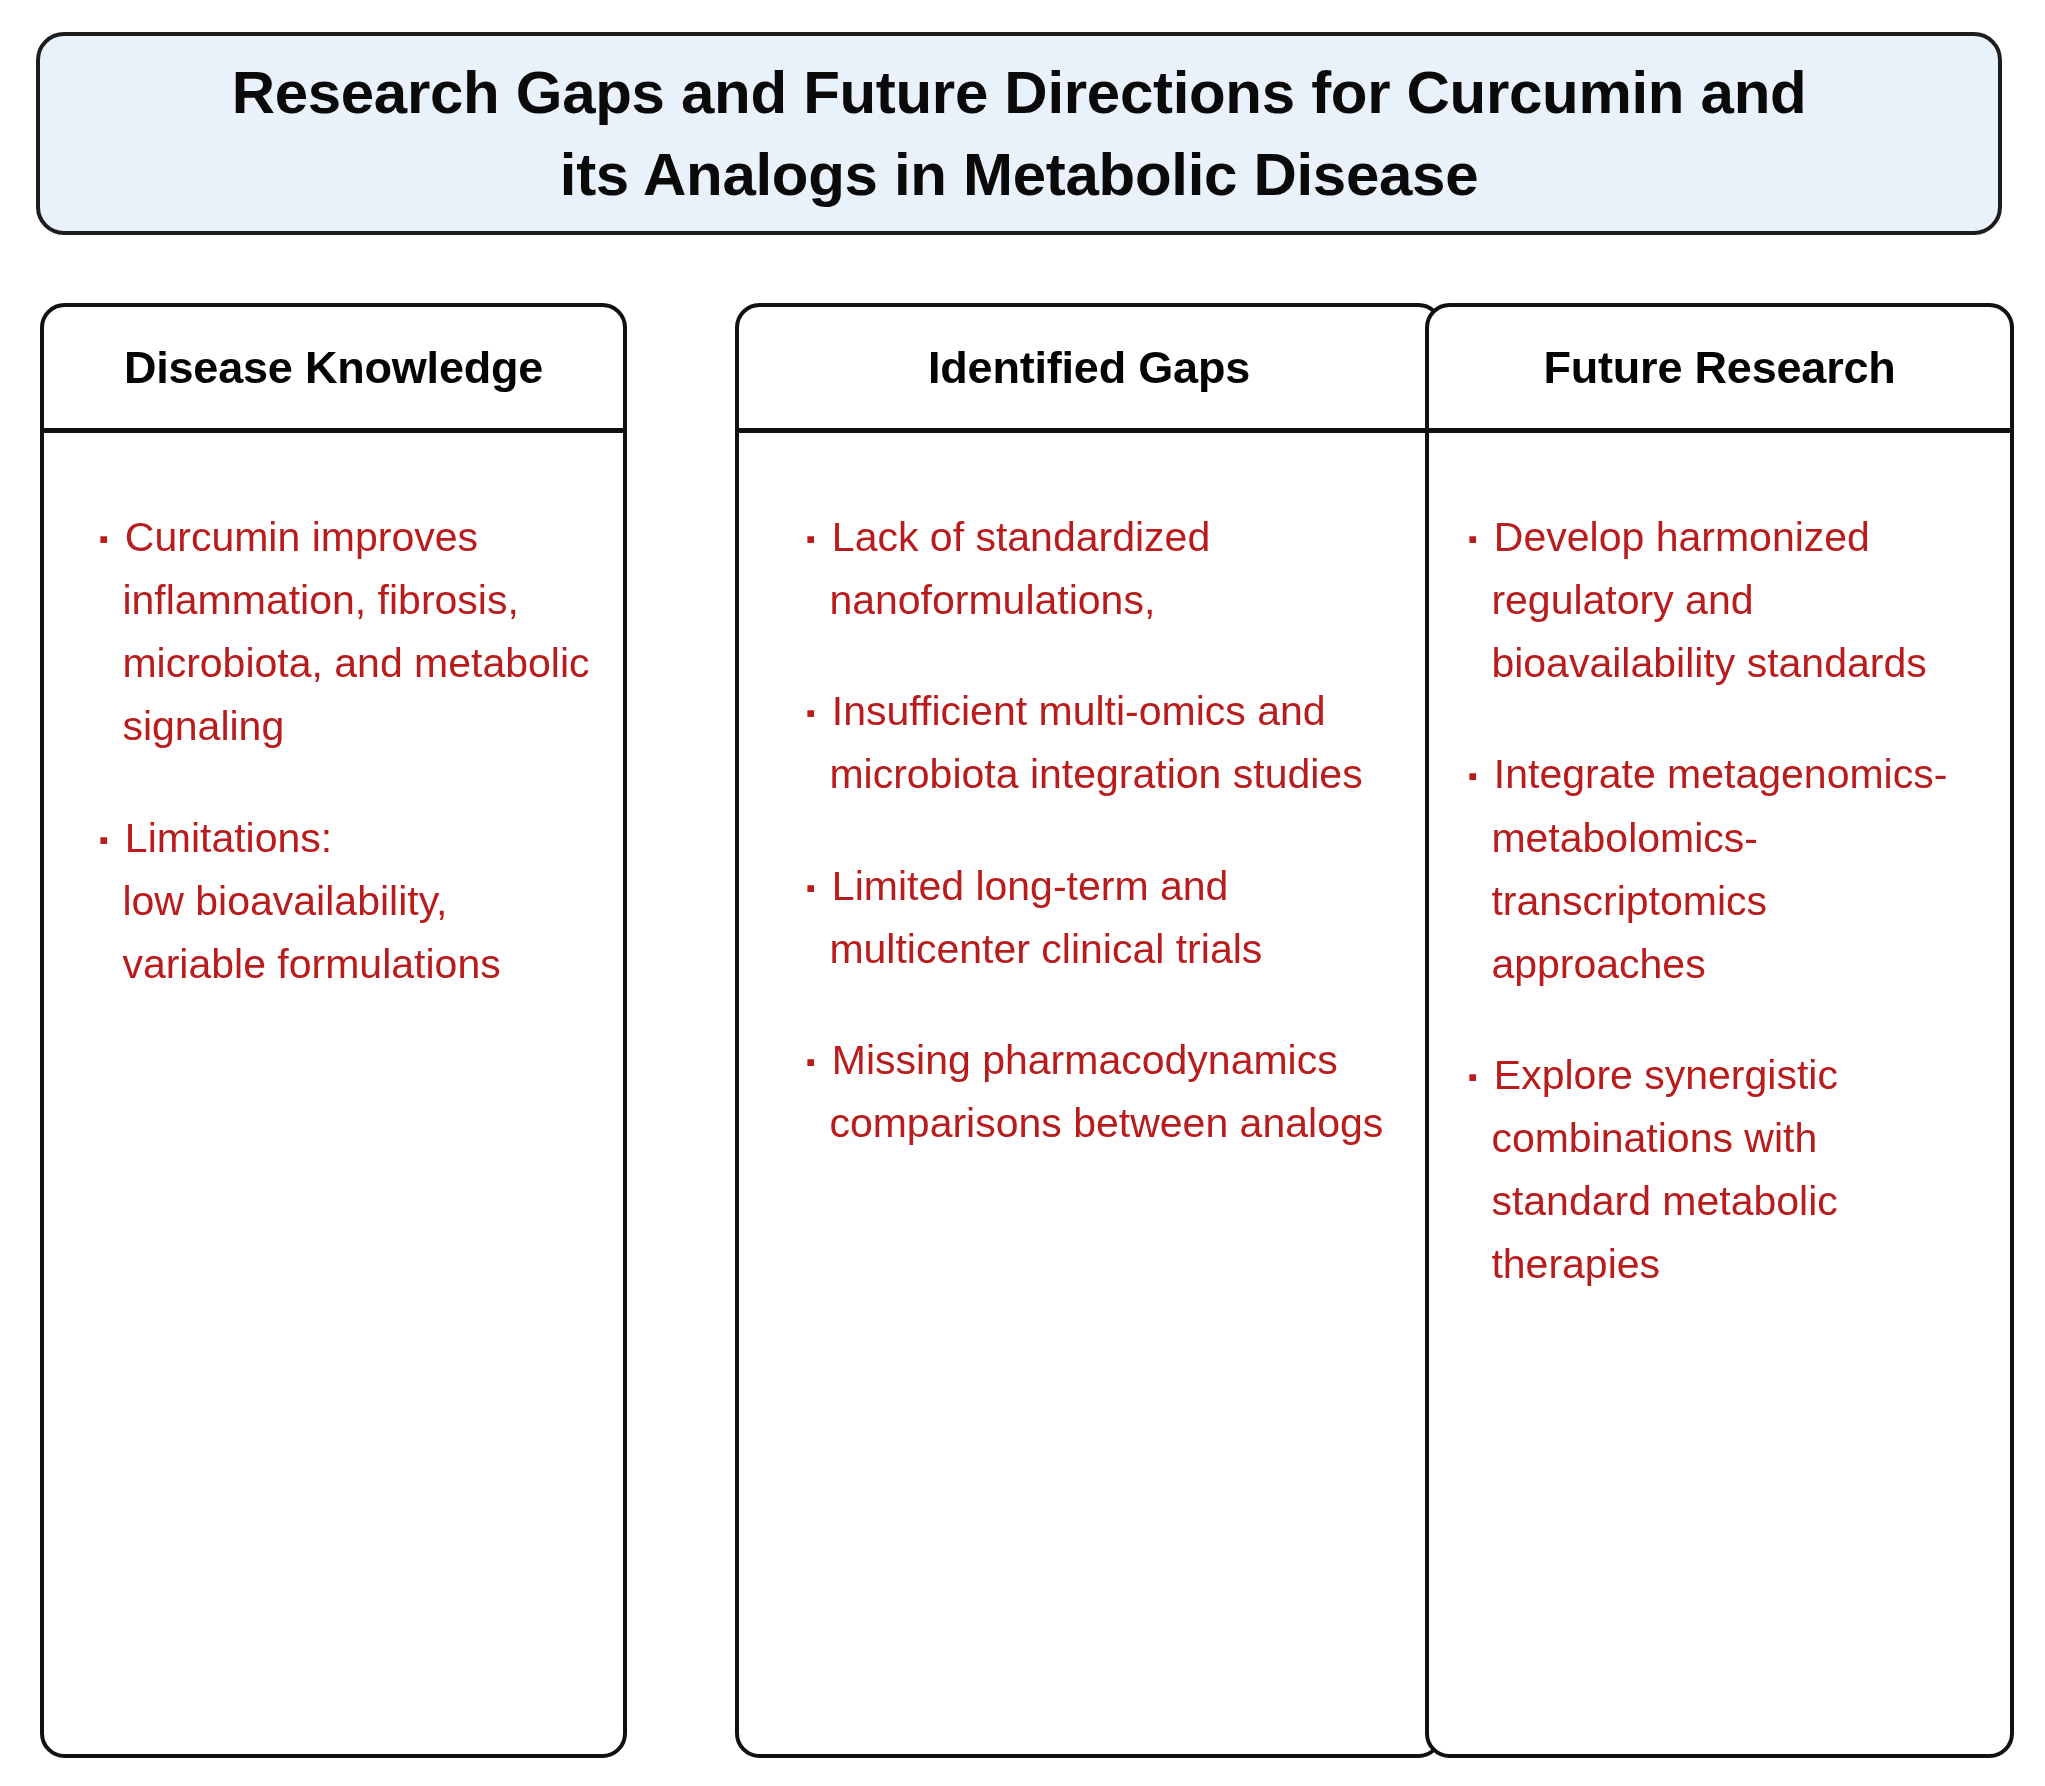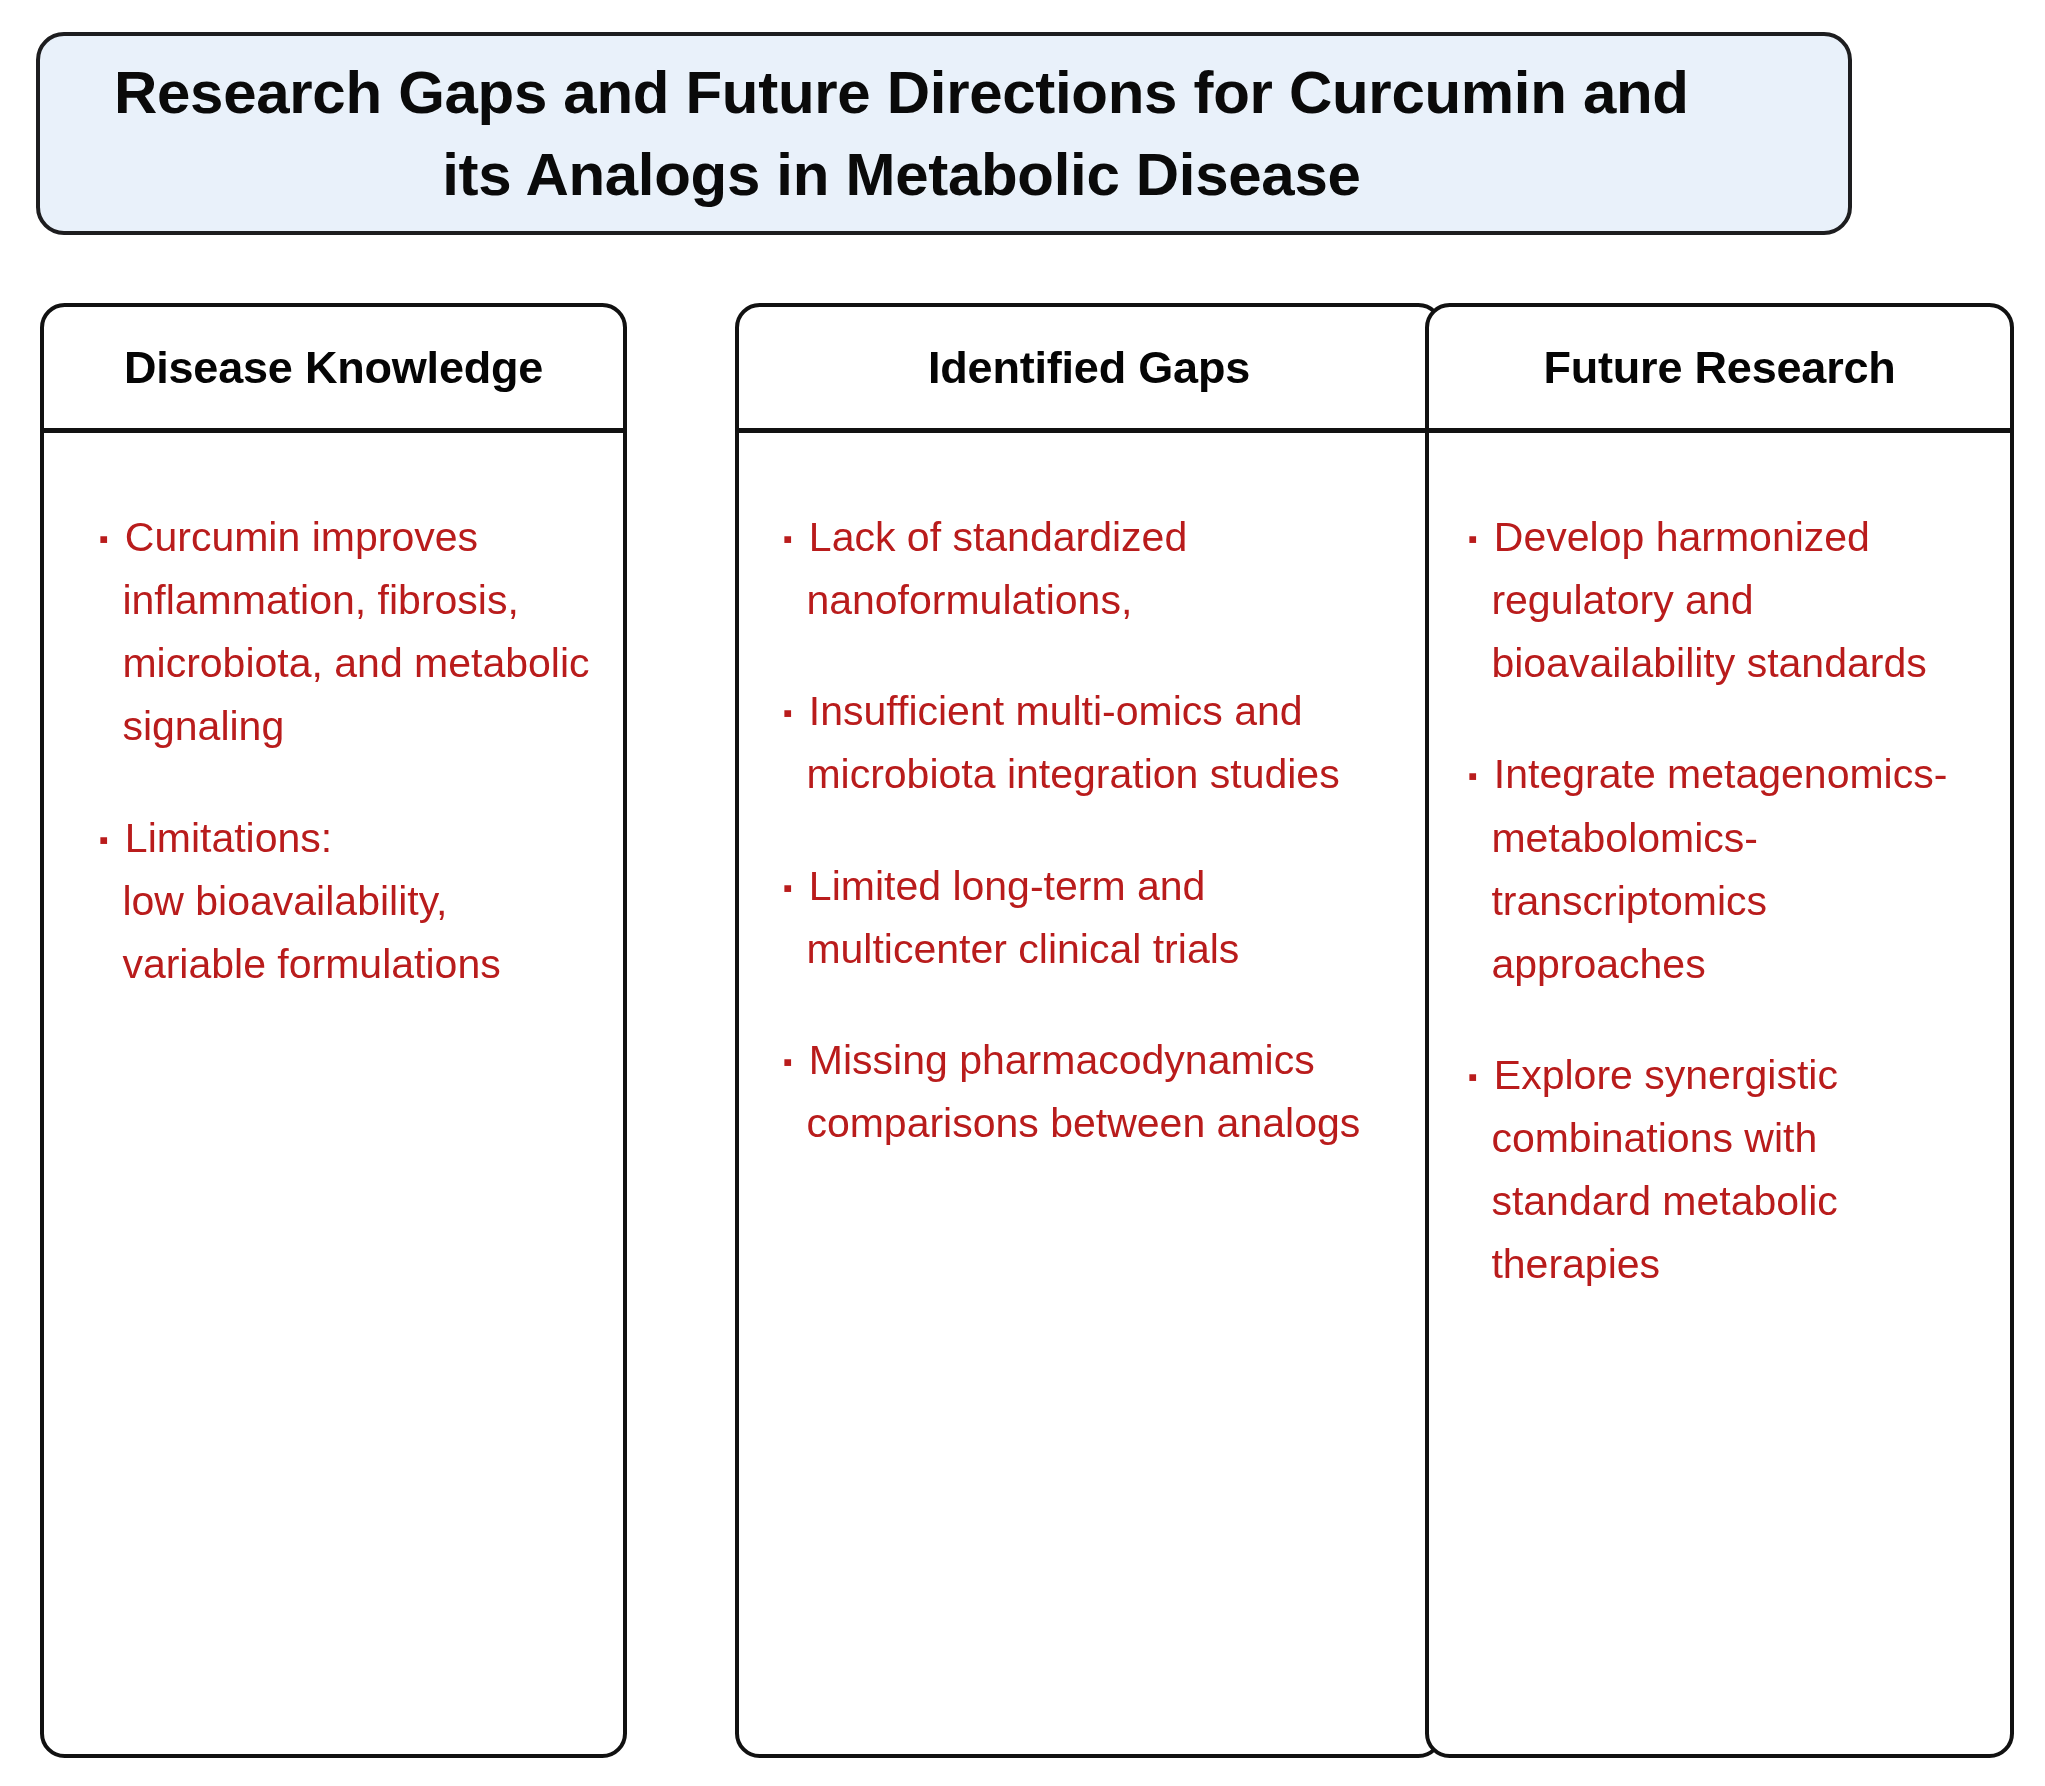--- a/index.html
+++ b/index.html
@@ -14,28 +14,29 @@
     color: #000000;
     position: relative;
     overflow: hidden;
   }
 
   
   #title-banner {
     position: absolute;
     left: 36px;
     top: 32px;
-    width: 1816px;
+    width: 1966px;
     height: 203px;
     background: #e9f1fa;
     border: 4.3px solid #1d1d1f;
     border-radius: 28px;
     box-sizing: border-box;
     display: flex;
     align-items: center;
+    justify-content: center;
     text-align: center;
   }
   #title-text {
     font-size: 60px;
     font-weight: 700;
     line-height: 1.36;
     letter-spacing: -0.3px;
     color: #0a0a0a;
     padding: 0 74px;
     white-space: pre-line;
@@ -71,21 +72,21 @@
     color: #050505;
     text-align: center;
   }
 
   .card-body {
     padding: 73px 32px 24.6px 32px;
     box-sizing: border-box;
   }
   
   #col-current-knowledge .card-body { padding-left: 55px;  padding-right: 24.6px; }
-  #col-identified-gaps   .card-body { padding-left: 44px;  padding-right: 42px; }
+  #col-identified-gaps   .card-body { padding-left: 44px;  padding-right: 42px; margin-left: 23px; }
   #col-future-research   .card-body { padding-left: 39px;  padding-right: 28px; }
 
   .bullet-item {
     font-size: 41px;
     line-height: 1.54;
     color: #b91c1c;
     margin-bottom: 48px;
     white-space: pre-line;
     text-indent: -23.4px;
     padding-left: 23.4px;

